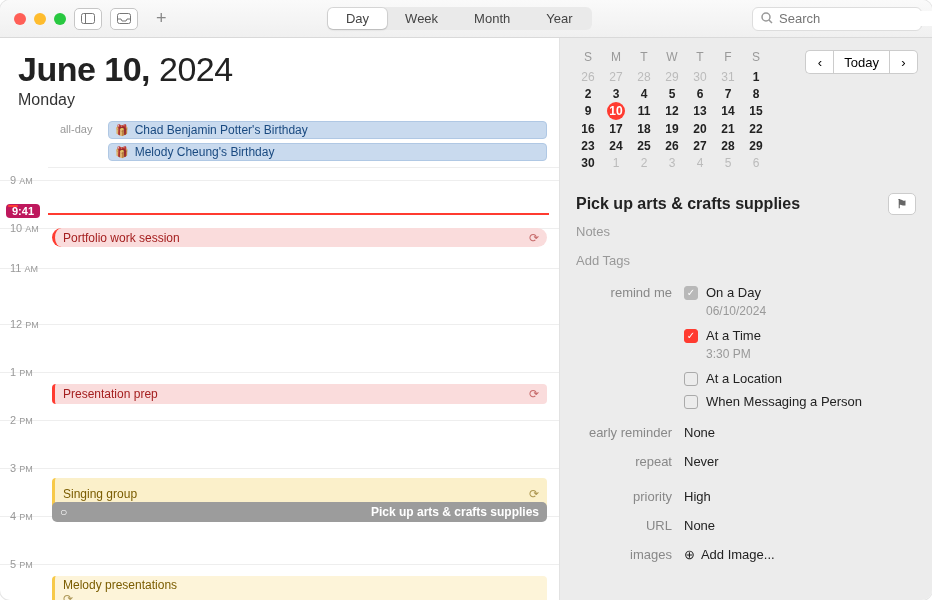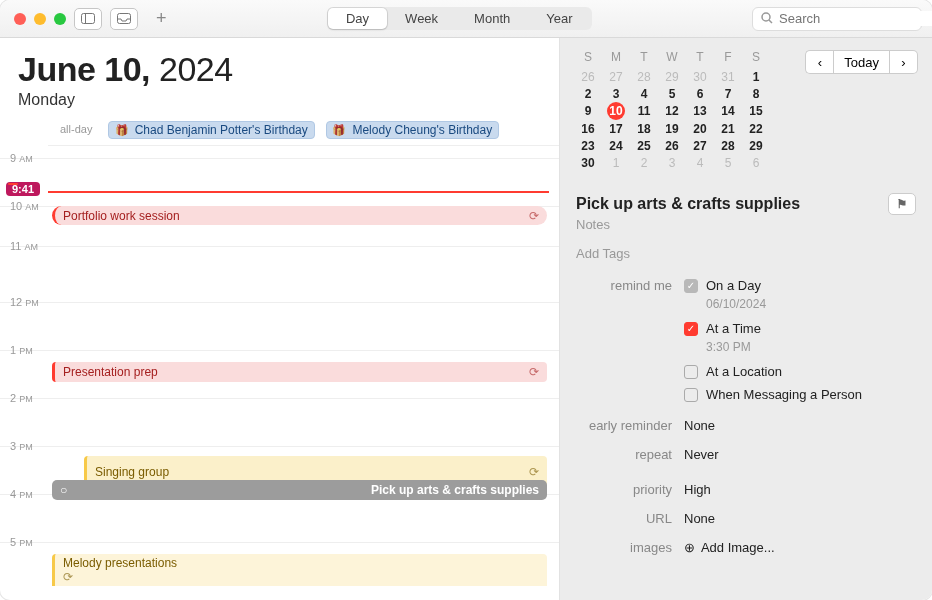--- a/index.html
+++ b/index.html
@@ -25,21 +25,21 @@
 
 
 .date-header { padding: 12px 18px 6px; }
 .date-header h1 { font-size: 34px; font-weight: 400; letter-spacing: -0.5px; color:#222; }
 .date-header h1 b { font-weight: 700; }
 .date-header .dow { font-size: 16px; color:#333; margin-top:2px; }
 
 
 .allday-row { display:flex; padding: 6px 12px 0 12px; gap:10px; align-items: flex-start; border-bottom:1px solid #eee; padding-bottom:6px;margin-left:48px; }
 .allday-row .label { font-size:11px; color:#999; width:38px; padding-top:2px; }
-.allday-evs { flex:1; display:flex; flex-direction:row; gap:11px; }
+.allday-evs { flex:1; display:flex; flex-direction:column; gap:4px; }
 .allday-ev { background:#c9daee; border:1px solid #b0c8e4; border-radius:4px; padding:1px 6px; font-size:12px; color:#1a4a80; display:flex; align-items:center; gap:6px; }
 .allday-ev::before { content:"🎁"; font-size:11px; filter:grayscale(40%); }
 
 
 .timeline { position:relative; height: 440px; overflow:hidden; }
 .hour-row { position:absolute; left:0; right:0; height:48px; border-top:1px solid #eee; }
 .hour-row .lbl { position:absolute; left:10px; top:-7px; font-size:11px; color:#999; }
 .hour-row .lbl small { font-size:9px; }
 
 .now-line { position:absolute; left:48px; right:10px; height:2px; background:#ff3b30; }
@@ -65,21 +65,21 @@
 .mini-cal td.sel span { background:#ff3b30; color:#fff; border-radius:50%; display:inline-block; width:18px; height:18px; line-height:18px; }
 .today-nav { display:flex; align-items:center; gap:0; }
 .today-nav button { background:#fff; border:1px solid #ccc; padding:2px 10px; font-size:13px; height:24px; cursor:pointer; }
 .today-nav button:first-child { border-radius:5px 0 0 5px; border-right:0; width:28px; padding:0; }
 .today-nav button:last-child { border-radius:0 5px 5px 0; border-left:0; width:28px; padding:0; }
 
 
 .reminder { padding: 14px 16px 0; }
 .reminder h2 { font-size:16px; font-weight:700; color:#222; display:flex; justify-content:space-between; align-items:center; }
 .flag-btn { width:28px; height:22px; border:1px solid #ccc; border-radius:5px; background:#fff; display:flex; align-items:center; justify-content:center; font-size:12px; color:#666; }
-.sub-label { color:#999; font-size:13px; margin-top:2px; }
+.sub-label { color:#999; font-size:13px; margin-top:9px; }
 .fields { margin-top:10px; }
 .field-row { display:flex; padding:7px 0; font-size:13px; }
 .field-row .fl { width:108px; text-align:right; color:#888; padding-right:12px; }
 .field-row .fv { flex:1; color:#222; }
 .chk { display:flex; align-items:center; gap:8px; margin-bottom:2px; }
 .chk .box { width:14px; height:14px; border:1px solid #aaa; border-radius:3px; display:flex; align-items:center; justify-content:center; font-size:10px; color:#fff; }
 .chk .box.on-gray { background:#b8b8b8; border-color:#b8b8b8; }
 .chk .box.on-red { background:#ff3b30; border-color:#ff3b30; }
 .chk .sub { font-size:12px; color:#999; margin-left:22px; margin-top:2px; margin-bottom:8px; }
 .add-img { display:flex; align-items:center; gap:6px; color:#555; }
@@ -173,21 +173,21 @@
         <div class="now-pill" style="top: 36px;">9:41</div>
         <div class="now-line" style="top: 45px;"></div>
         <div class="event ev-red" style="top: 60px; height: 19px; border-radius: 10px;">
           <span>Portfolio work session</span>
           <span class="repeat-ic">⟳</span>
         </div>
         <div class="event ev-red" style="top: 216px; height: 20px;">
           <span>Presentation prep</span>
           <span class="repeat-ic">⟳</span>
         </div>
-        <div class="event ev-yel" style="top: 310px; height: 32px; margin-left: 32px;">
+        <div class="event ev-yel" style="top: 310px; height: 32px;">
           <span>Singing group</span>
           <span class="repeat-ic">⟳</span>
         </div>
         <div class="event ev-gray" style="top: 334px; height: 20px;">
           <span>Pick up arts &amp; crafts supplies</span>
         </div>
         <div class="event ev-yel2" style="top: 408px; height: 96px; align-items: flex-start; flex-direction: column; justify-content: flex-start;">
           <span>Melody presentations</span>
           <span class="repeat-ic">⟳</span>
         </div>

